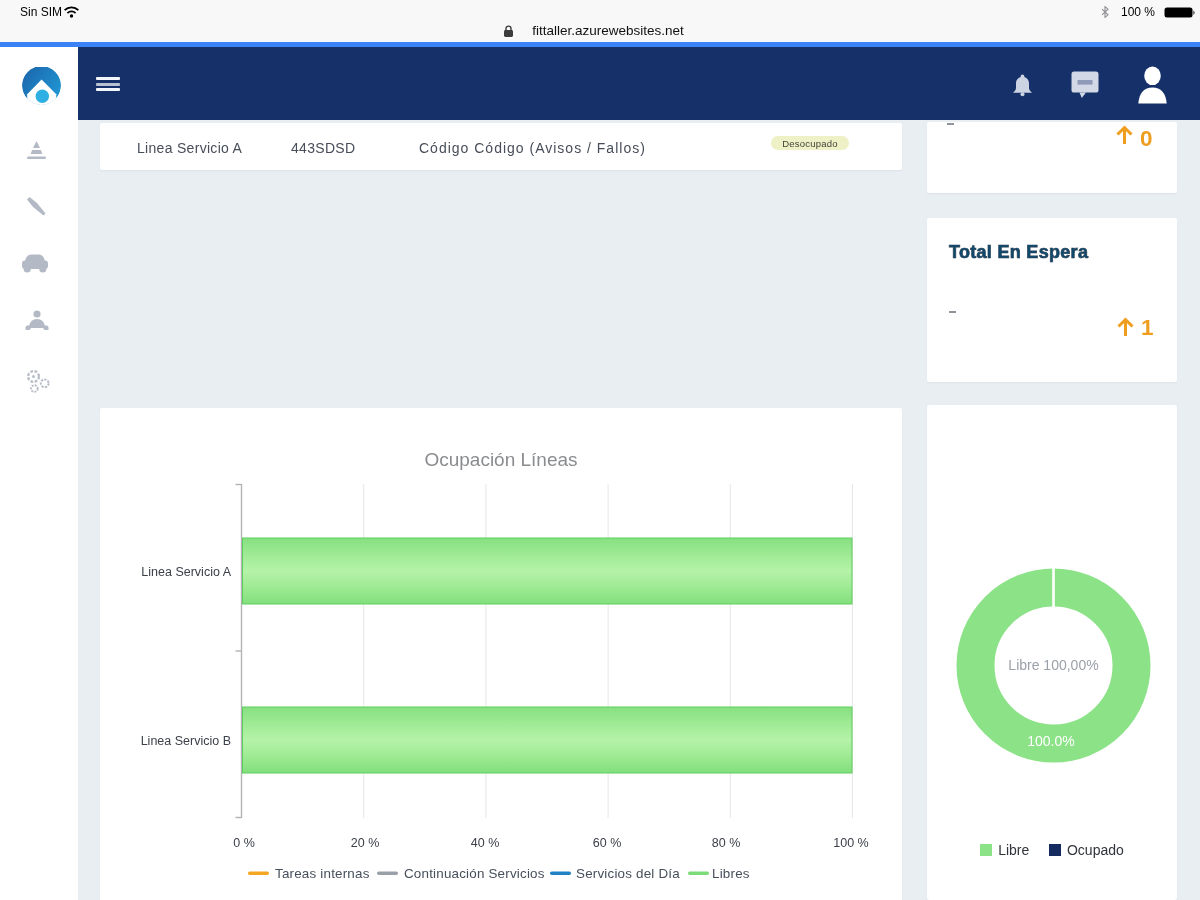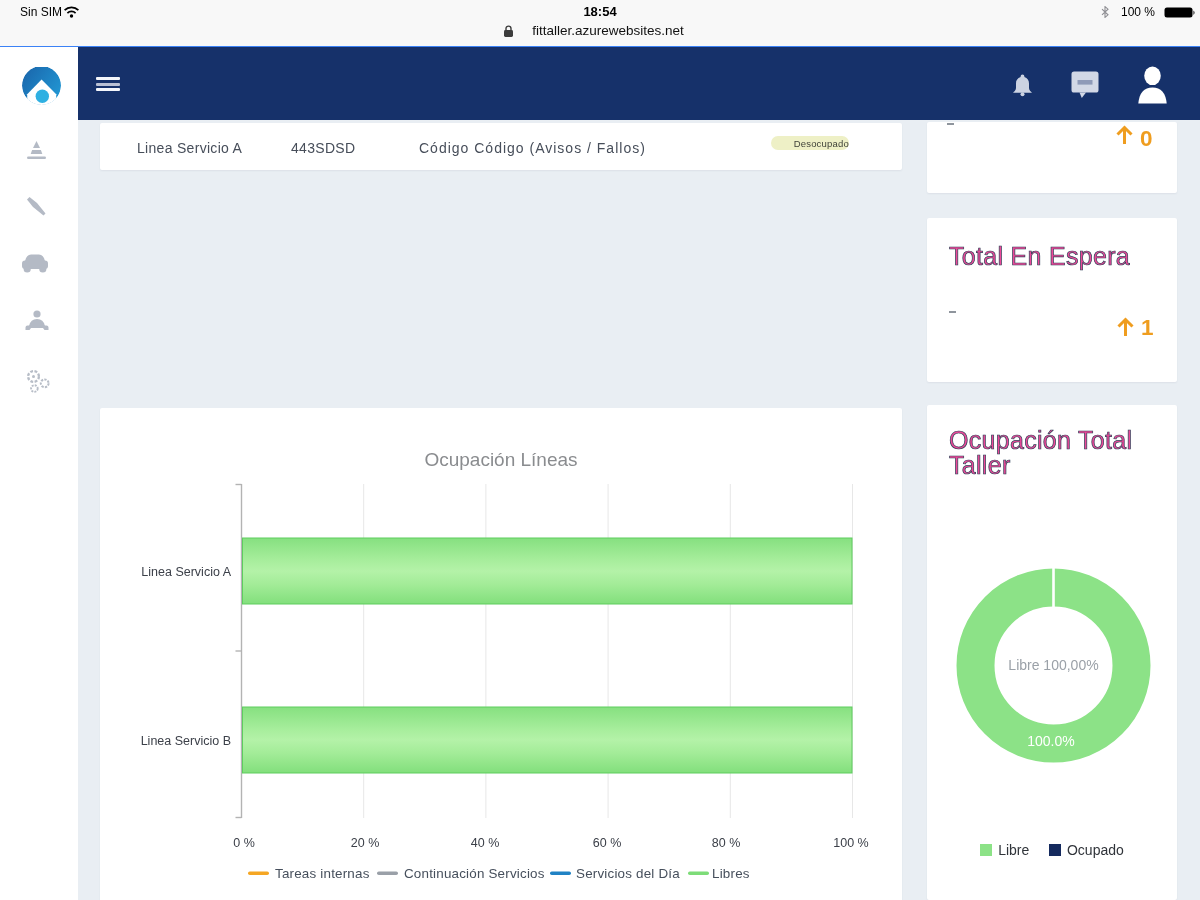--- a/index.html
+++ b/index.html
@@ -1,56 +1,55 @@
 <!DOCTYPE html>
 <html><head>
 <meta charset="utf-8">
 <style>
   * { margin:0; padding:0; box-sizing:border-box; }
   html,body { width:1200px; height:900px; overflow:hidden; }
   body { font-family:"Liberation Sans", sans-serif; position:relative; background:#fff; }
   .abs { position:absolute; }
   
-  #chrome { left:0; top:0; width:1200px; height:47px; background:#f8f8f8; border-bottom:1px solid #3b82f6; }
+  #chrome { left:0; top:0; width:1200px; height:47px; background:#f8f8f8; border-bottom:5px solid #3b82f6; }
   #chrome .sim { left:20px; top:5px; font-size:12px; color:#000; letter-spacing:0; }
   #chrome .time { left:0; top:4px; width:1200px; text-align:center; font-size:13px; font-weight:bold; color:#000; }
   #chrome .url { left:0; top:23px; width:1200px; text-align:center; font-size:13.5px; color:#111;padding-left:16px; }
   #chrome .batt-txt { left:1121px; top:5px; font-size:12px; color:#000; }
   
   #page { left:0; top:47px; width:1200px; height:853px; background:#fff; }
   #sidebar { left:0; top:0; width:78px; height:853px; background:#fff; }
   #header { left:78px; top:0; width:1122px; height:73px; background:#16316a; }
   #content { left:78px; top:73px; width:1124px; height:780px; background:#e9eef3; overflow:hidden; }
   .card { position:absolute; background:#fff; border-radius:2px; box-shadow:0 1px 2px rgba(40,60,90,0.07); }
   #tableCard { left:22px; top:3px; width:802px; height:47px; overflow:hidden; }
   #tableCard .cell { position:absolute; top:17px; font-size:14px; color:#474e5a; letter-spacing:0.3px; white-space:nowrap; }
-  #tableCard .badge { position:absolute; left:671px; top:13px; width:78px; height:14px; background:#eef0c6; border-radius:7px; font-size:9.5px; color:#3f4138; text-align:right; line-height:15px; letter-spacing:0.2px; }
+  #tableCard .badge { position:absolute; left:671px; top:13px; width:78px; height:14px; background:#eef0c6; border-radius:7px; font-size:9.5px; color:#3f4138; text-align:center; line-height:15px; letter-spacing:0.2px; }
   #chartCard { left:22px; top:288px; width:802px; height:612px; }
   #card1 { left:849px; top:2px; width:250px; height:71px; overflow:hidden; }
   #card2 { left:849px; top:98px; width:250px; height:164px; }
   #card3 { left:849px; top:285px; width:250px; height:495px; }
-  .cardTitle { position:absolute; left:22px; font-size:25px; font-weight:normal; -webkit-text-stroke:0.7px #2e4157; color:#ec4899; letter-spacing:0.3px; }
+  .cardTitle { position:absolute; left:22px; font-size:18px; font-weight:bold; -webkit-text-stroke:0.7px #2e4157; color:#0c4a6e; letter-spacing:0.3px; }
   .dash { position:absolute; width:7px; height:2px; background:#8f959d; }
   .metric { position:absolute; font-size:22.5px; font-weight:bold; color:#ef9d1f; }
   #donutLegend { position:absolute; left:0; top:437px; width:250px; text-align:center; font-size:14px; color:#30343a; }
   #donutLegend .sq { display:inline-block; width:12px; height:12px; vertical-align:-1px; margin-right:6px; }
 </style>
 </head>
 <body>
 
   <div id="chrome" class="abs">
     <div class="sim abs">Sin SIM</div>
     <svg class="abs" style="left:63px;top:5px" width="17" height="13" viewBox="0 0 17 13">
       <g fill="none" stroke="#000" stroke-width="1.7">
         <path d="M1.6 5.2 a9.8 9.8 0 0 1 13.8 0"></path>
         <path d="M4.4 8.1 a5.9 5.9 0 0 1 8.2 0"></path>
       </g>
       <circle cx="8.5" cy="11" r="1.7" fill="#000"></circle>
     </svg>
-    <div class="time abs">18:54</div>
     <div class="url abs">fittaller.azurewebsites.net</div>
     <svg class="abs" style="left:503px;top:25px" width="11" height="12" viewBox="0 0 11 12">
       <rect x="1" y="5" width="9" height="7" rx="1.4" fill="#3c3c3c"></rect>
       <path d="M3 5 V3.6 a2.5 2.5 0 0 1 5 0 V5" fill="none" stroke="#3c3c3c" stroke-width="1.4"></path>
     </svg>
     <svg class="abs" style="left:1101px;top:6px" width="8" height="12" viewBox="0 0 8 12">
       <path d="M1 3.2 L7 8.8 L4 11.4 L4 0.6 L7 3.2 L1 8.8" fill="none" stroke="#8e8e93" stroke-width="1.1"></path>
     </svg>
     <div class="batt-txt abs">100 %</div>
     <svg class="abs" style="left:1164px;top:7px" width="32" height="11" viewBox="0 0 32 11">
@@ -219,21 +218,20 @@
         <div class="cardTitle" style="top:24px">Total En Espera</div>
         <div class="dash" style="left:22px;top:93px"></div>
         <svg class="abs" style="left:189px;top:99px" width="19" height="20" viewBox="0 0 19 20" fill="none" stroke="#ef9d1f" stroke-width="3">
           <path d="M9.5 19 V3.5"></path>
           <path d="M2.5 9.5 L9.5 2.5 L16.5 9.5"></path>
         </svg>
         <div class="metric" style="left:214px;top:97px">1</div>
       </div>
 
       <div id="card3" class="card">
-        <div class="cardTitle" style="top:23px;width:190px;line-height:25px">Ocupación Total Taller</div>
         <svg class="abs" style="left:0;top:0" width="250" height="495" viewBox="0 0 250 495">
           <circle cx="126.5" cy="260.5" r="78" fill="none" stroke="#8ce287" stroke-width="38"></circle>
           <rect x="125.2" y="162.5" width="2.6" height="40" fill="#fff"></rect>
           <text x="126.5" y="265" font-size="14" fill="#9ba1a8" text-anchor="middle">Libre 100,00%</text>
           <text x="124" y="341" font-size="14" fill="#fff" text-anchor="middle">100.0%</text>
         </svg>
         <div id="donutLegend">
           <span class="sq" style="background:#8ce287"></span>Libre&nbsp;&nbsp;
           <span class="sq" style="background:#152a5e;margin-left:8px"></span>Ocupado
         </div>

